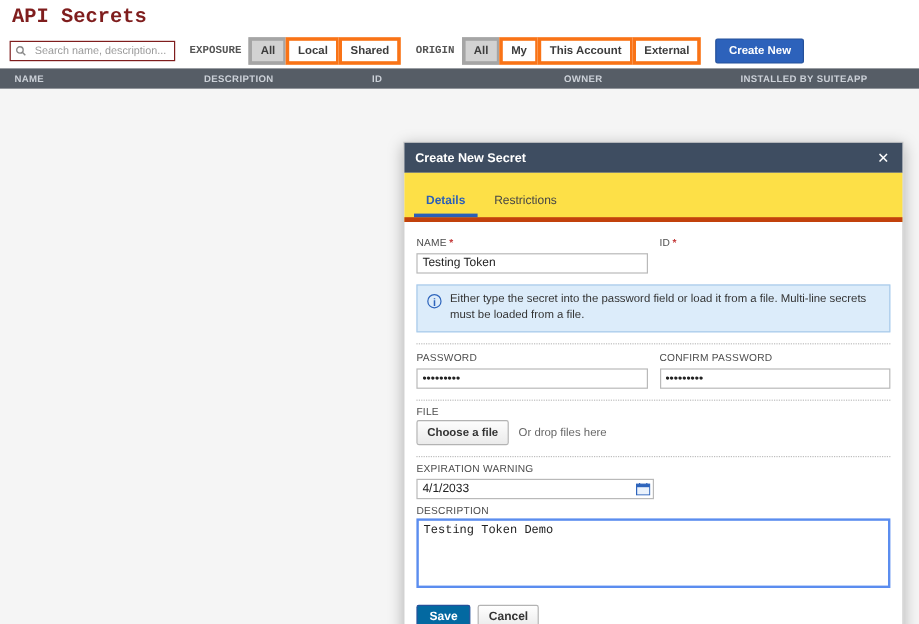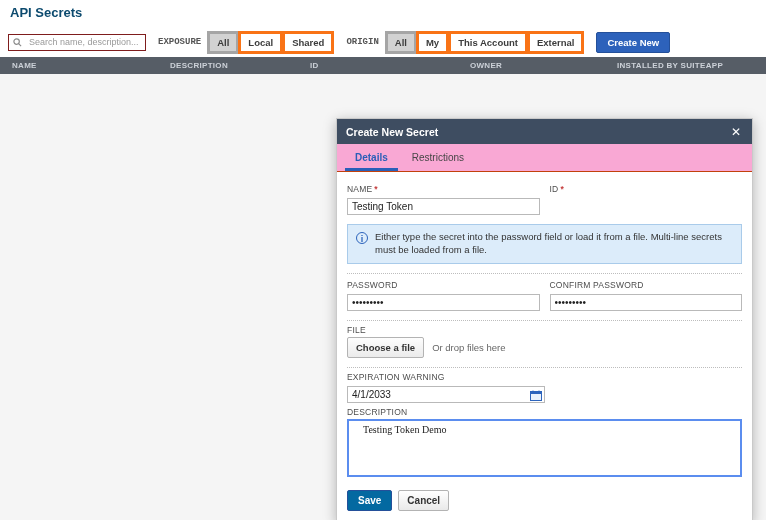--- a/index.html
+++ b/index.html
@@ -12,23 +12,24 @@
     height: 520px;
     background: #ffffff;
     overflow: hidden;
     margin: 0 auto;
   }
 
   
   .page-title {
     position: absolute;
     top: 5px; left: 10px;
-    font-size: 13px;
-    font-weight: bold;
-    color: #0c4a6e;
+    font-size: 17px;
+    font-weight: bold;
+    color: #7f1d1d;
+    font-family: Liberation Mono, monospace;
   }
 
   
   .toolbar {
     position: absolute;
     top: 32px; left: 8px; right: 8px;
     height: 20px;
     display: flex;
     align-items: center;
   }
@@ -142,24 +143,24 @@
     display: flex; align-items: center; justify-content: center;
     cursor: pointer;
     color: #fff;
     font-size: 12px;
   }
   .close-icon::before { content: "\2715"; }
 
   .modal-tabs {
     display: flex;
     align-items: flex-end;
-    height: 28px;
+    height: 41px;
     padding: 0 8px;
-    border-bottom: 1px solid #c2410c;
-    background: #f9a8d4;
+    border-bottom: 4px solid #c2410c;
+    background: #fde047;
     gap: 4px;
   }
   .tab {
     font-size: 10px;
     padding: 6px 10px 5px;
     color: #464646;
     cursor: pointer;
     border-bottom: 3px solid transparent;
   }
   .tab.active {
@@ -240,25 +241,25 @@
     right: 3px; top: 3px;
     width: 12px; height: 11px;
     cursor: pointer;
   }
 
   .textarea {
     width: 100%;
     height: 58px;
     border: 2px solid #5b8def;
     font-size: 10px;
-    padding: 3px 14px;
+    padding: 3px 4px;
     color: #222;
     resize: none;
     outline: none;
-    font-family: Liberation Serif, serif;
+    font-family: Liberation Mono, monospace;
   }
 
   .modal-footer { display: flex; gap: 6px; margin-top: 9px; }
   .btn-save {
     background: #0369a1;
     border: 1px solid #24509a;
     color: #fff;
     font-size: 10px;
     font-weight: bold;
     padding: 4px 10px;

